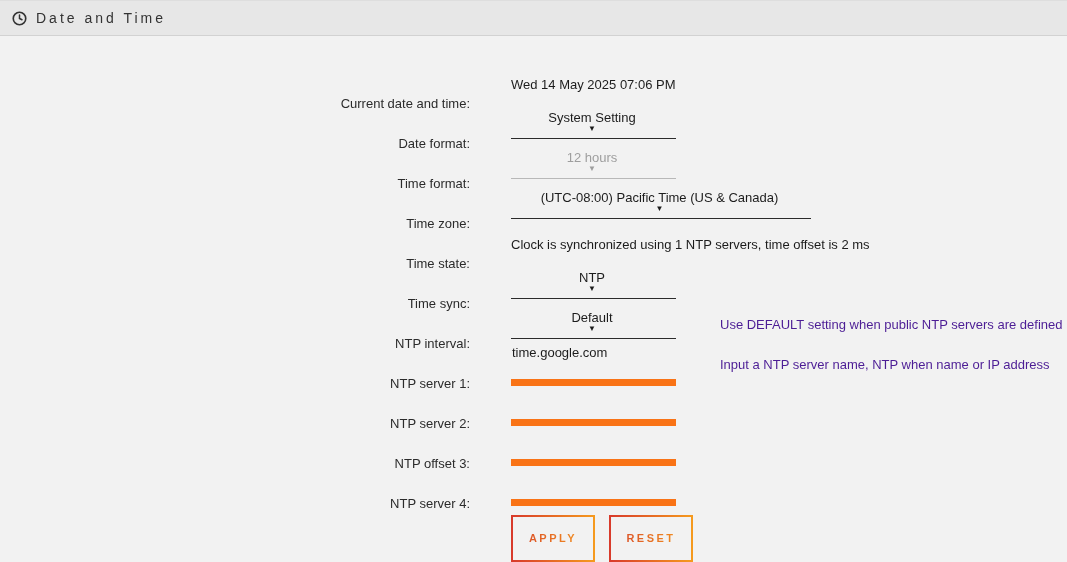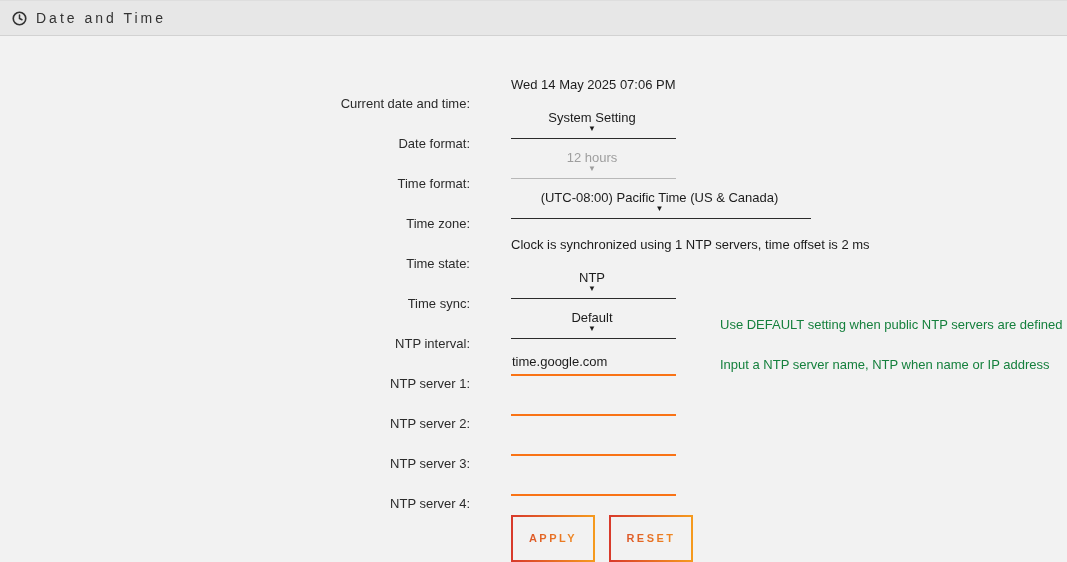--- a/index.html
+++ b/index.html
@@ -62,31 +62,31 @@
   }
   .select.wide { width: 300px; }
   .select .sel-text { font-size: 13px; color: #1c1c1c; }
   .select .arrow { font-size: 8px; color: #1c1c1c; line-height: 1; }
   .select.disabled { border-bottom-color: #b8b8b8; cursor: default; }
   .select.disabled .sel-text, .select.disabled .arrow { color: #9e9e9e; }
   
   .text-input {
     width: 165px;
     border: none;
-    border-bottom: 2px solid #f97316;
+    border-bottom: 7px solid #f97316;
     background: transparent;
     font-family: "Liberation Sans", sans-serif;
     font-size: 13px;
     color: #1c1c1c;
-    padding: 0 1px 5px 1px;
+    padding: 0 1px 19px 1px;
     outline: none;
   }
   .hint {
     font-size: 13px;
-    color: #15803d;
+    color: #4c1d95;
     white-space: nowrap;
   }
   
   .button-row {
     display: flex;
     align-items: center;
     margin-top: 14px;
     height: 40px;
   }
   .button-row .spacer { flex: 0 0 511px; }
@@ -198,21 +198,21 @@
   </div>
 
   <div class="row">
     <div class="label">NTP server 2:</div>
     <div class="control">
       <input class="text-input" type="text" value="" style="">
     </div>
   </div>
 
   <div class="row">
-    <div class="label">NTP server 3:</div>
+    <div class="label">NTP offset 3:</div>
     <div class="control">
       <input class="text-input" type="text" value="" style="">
     </div>
   </div>
 
   <div class="row">
     <div class="label">NTP server 4:</div>
     <div class="control">
       <input class="text-input" type="text" value="" style="">
     </div>

